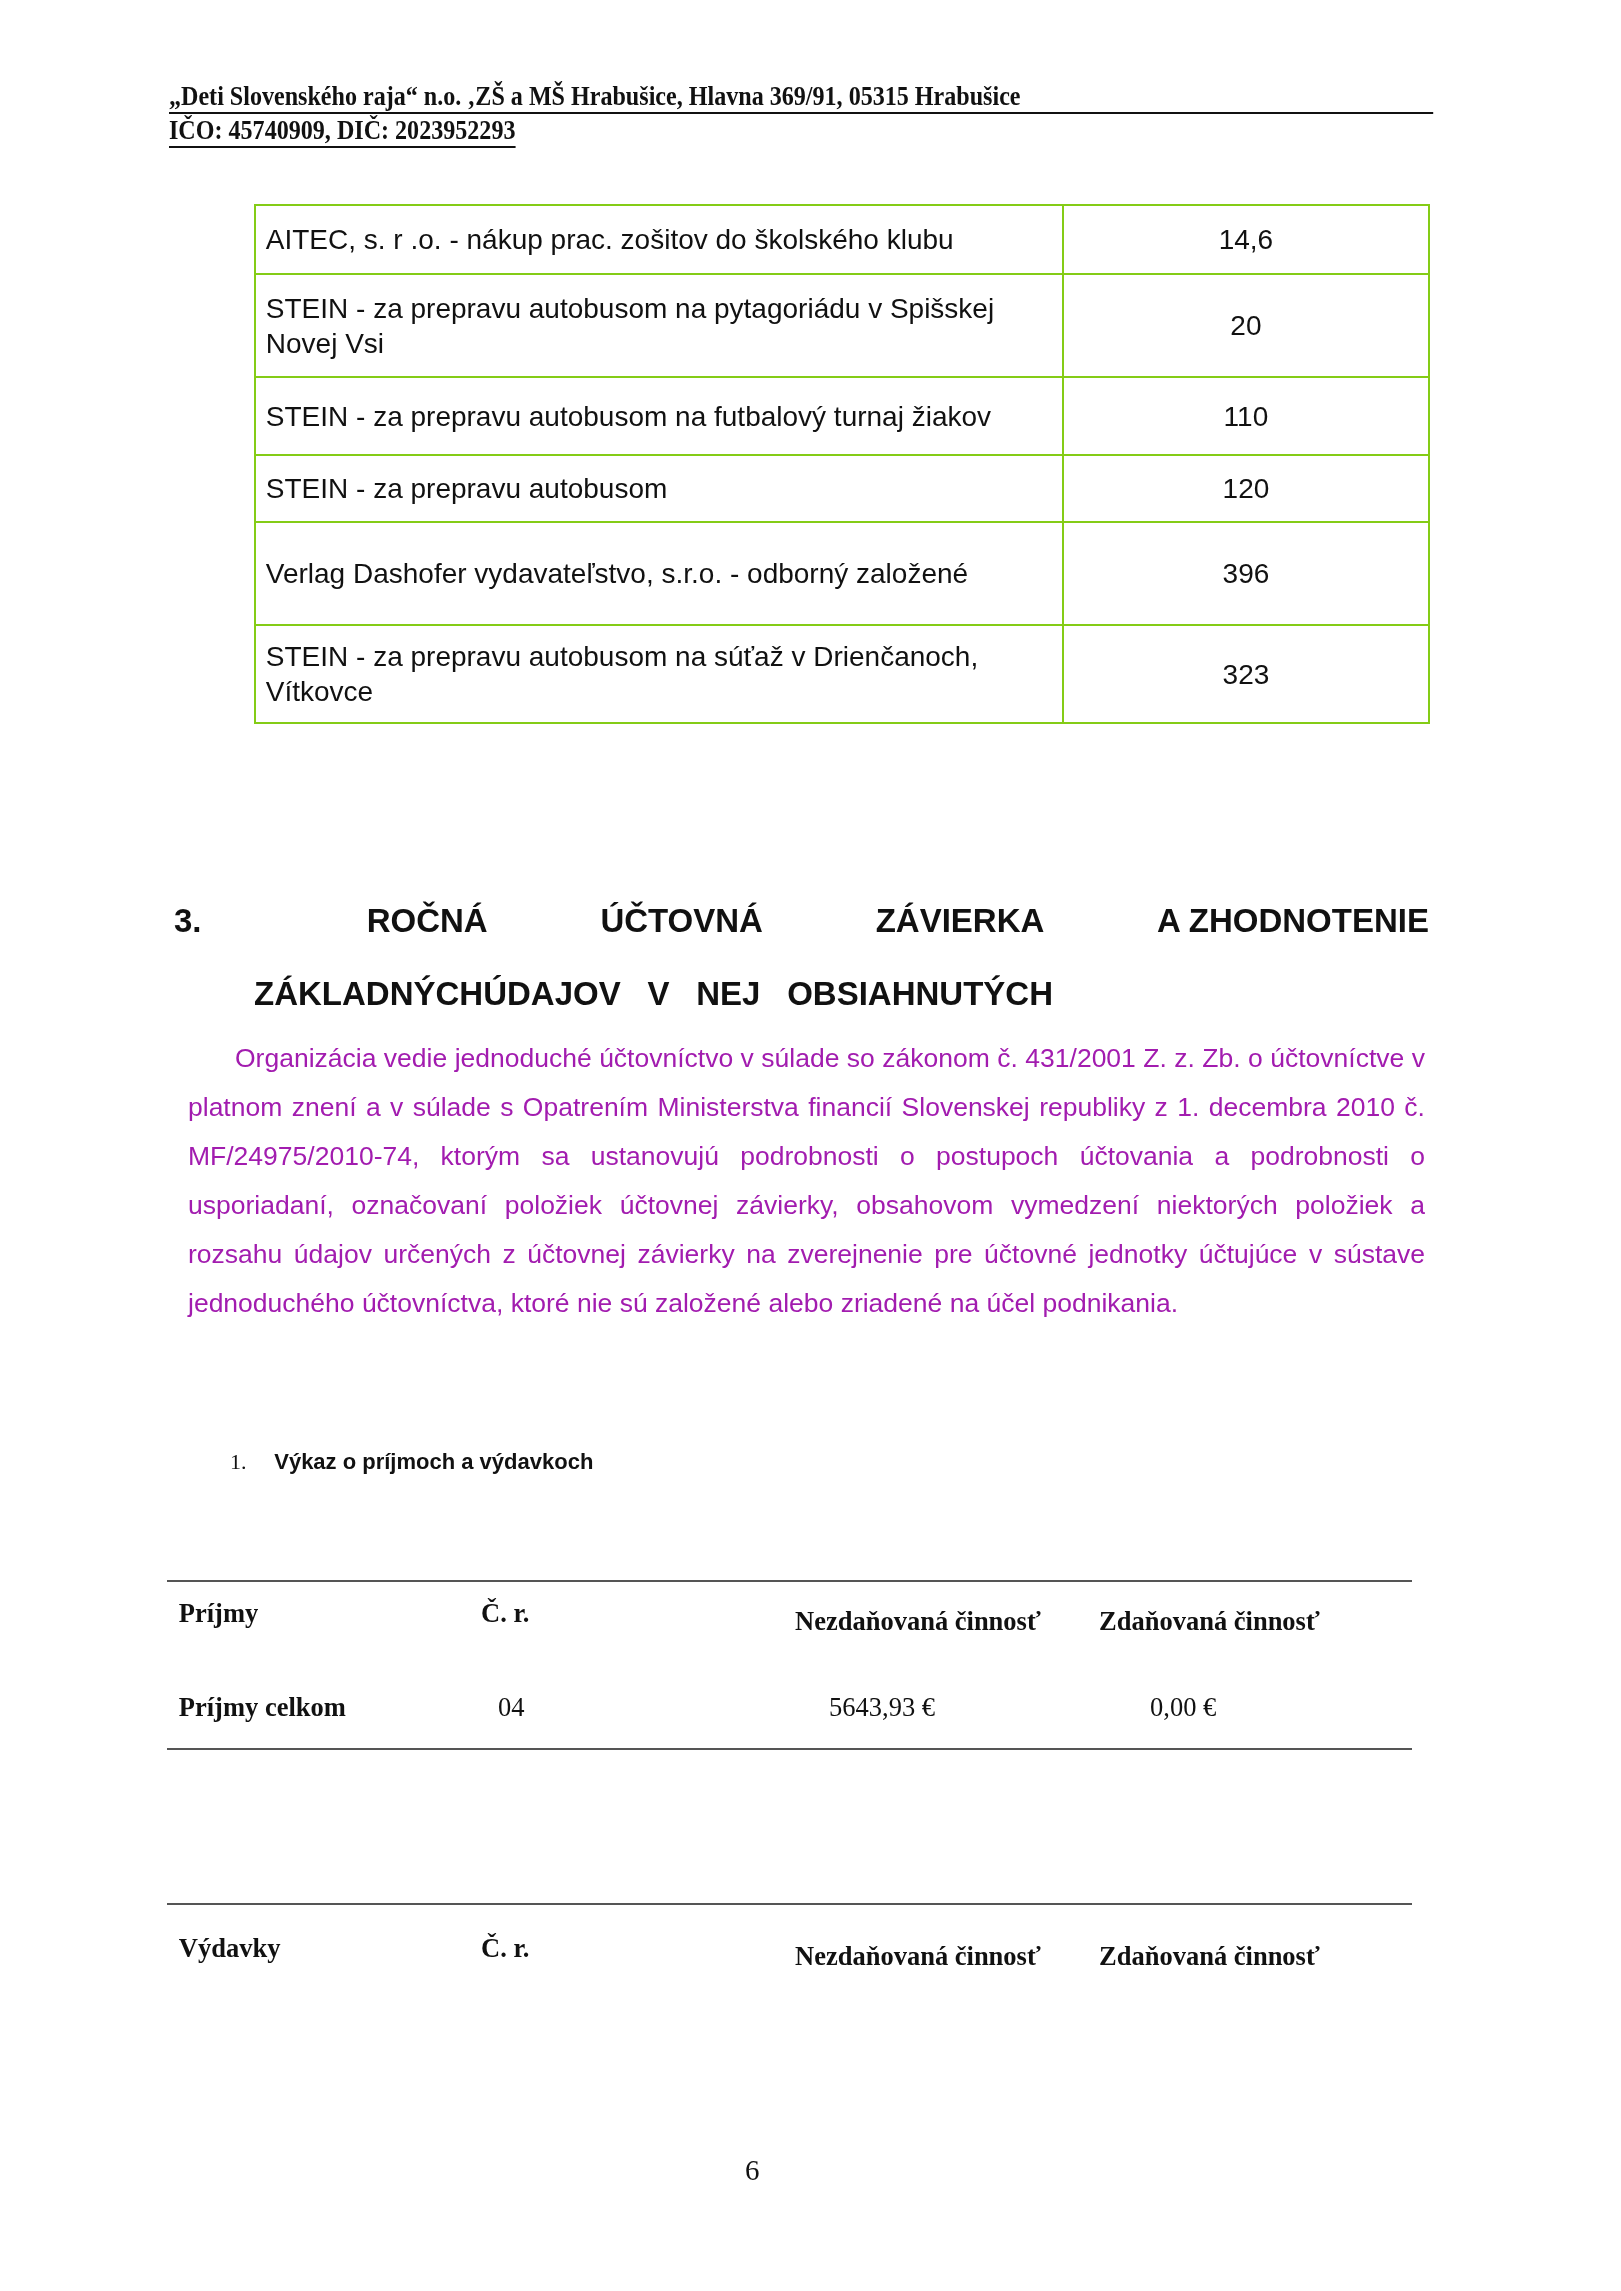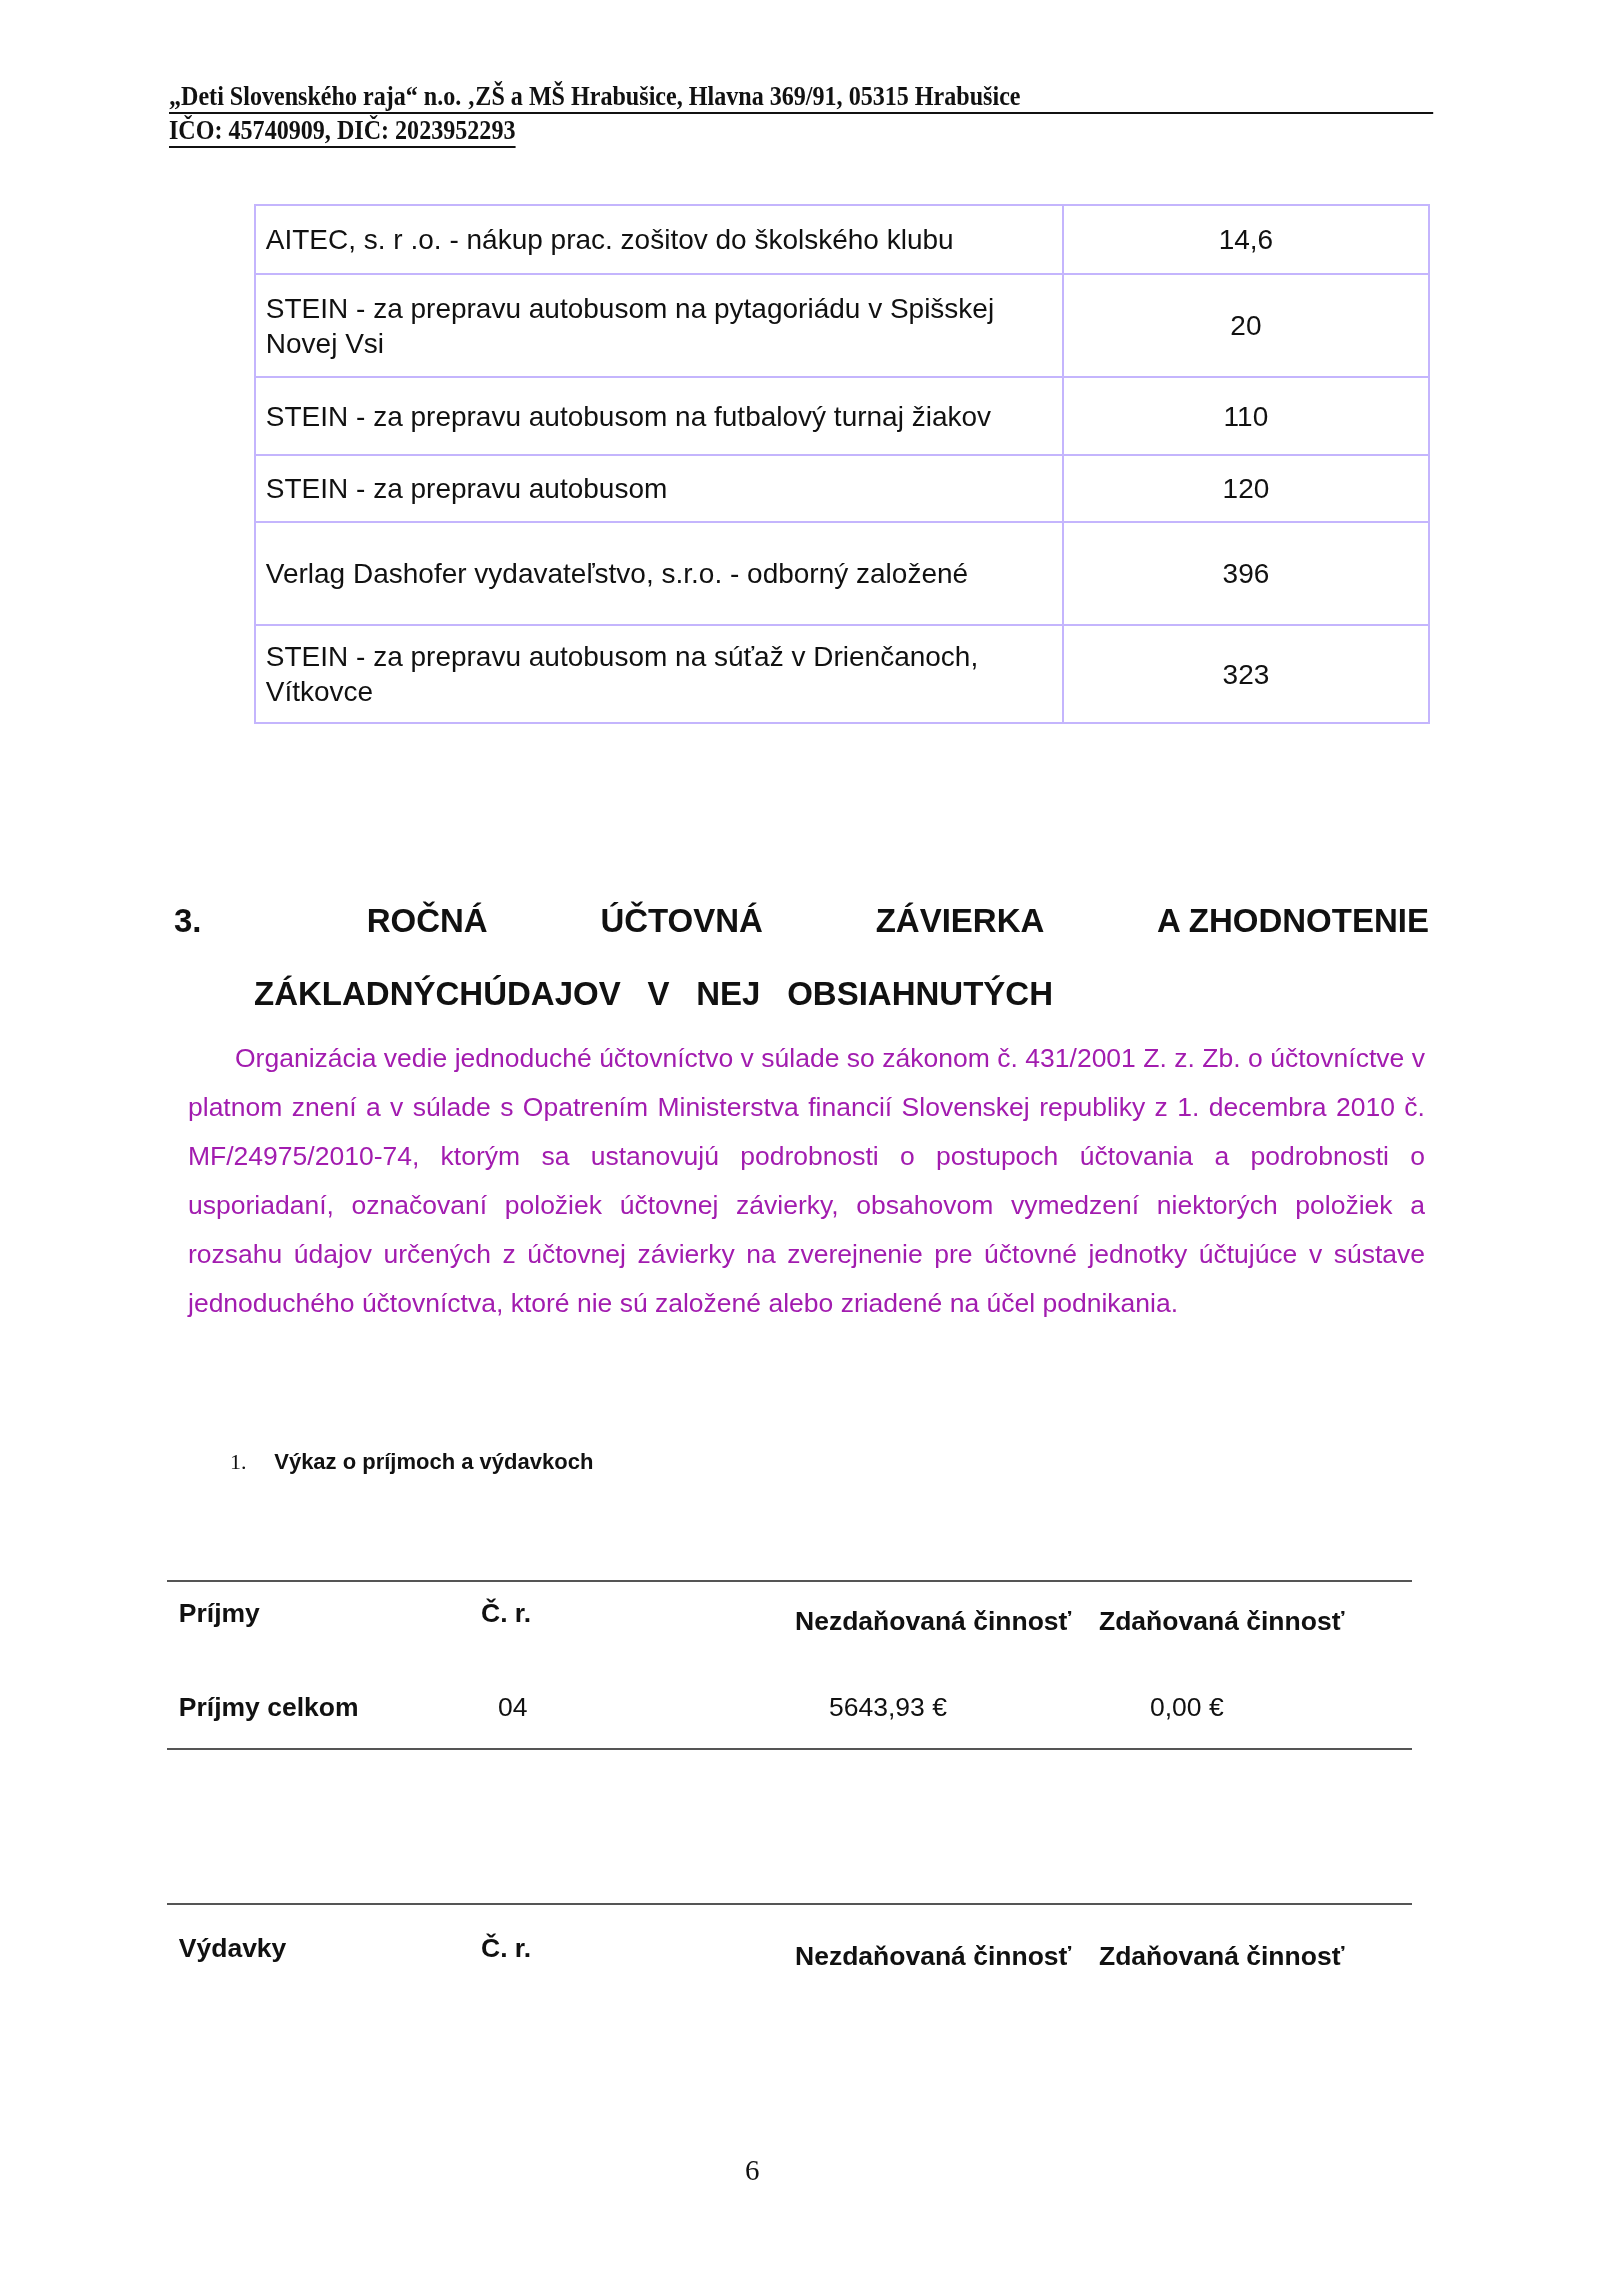--- a/index.html
+++ b/index.html
@@ -1,33 +1,33 @@
 <!DOCTYPE html>
 <html><head>
 <meta charset="utf-8">
 <style>
   html, body { margin: 0; padding: 0; background: #ffffff; }
   body { width: 1621px; height: 2292px; position: relative; overflow: hidden; color: #111; }
   .header { position: absolute; left: 169px; top: 80px; font-family: "Liberation Serif", serif; font-weight: bold; font-size: 28px; line-height: 32px; color: #111; }
   .header .line { display: inline-block; border-bottom: 2.9px solid #111; padding-bottom: 0; transform: scaleX(0.86); transform-origin: left; white-space: nowrap; }
   .header .line1 { width: 1470px; }
   .cost-table { position: absolute; left: 254px; top: 204px; width: 1176px; border-collapse: collapse; font-family: "Liberation Sans", sans-serif; font-size: 28px; color: #111; }
-  .cost-table td { border: 2px solid #c4b5fd; vertical-align: middle; padding: 3.9px 9.8px; line-height: 35px; }
+  .cost-table td { border: 2px solid #84cc16; vertical-align: middle; padding: 3.9px 9.8px; line-height: 35px; }
   .cost-table td.desc { width: 804px; }
   .cost-table td.amt { text-align: center; width: 353px; }
   .section-title { position: absolute; left: 174px; top: 902px; font-family: "Liberation Sans", sans-serif; font-weight: bold; font-size: 33px; color: #111; width: 1255px; }
   .section-title .row1 { display: flex; justify-content: space-between; }
   .section-title .row1 .num { width: 80px; }
   .section-title .row2 { margin-top: 35px; padding-left: 80px; word-spacing: 17.6px; }
   .paragraph { position: absolute; left: 188px; top: 1034px; width: 1237px; font-family: "Liberation Sans", sans-serif; font-size: 26.5px; line-height: 49px; text-align: justify; color: #a21caf; }
   .paragraph .indent { padding-left: 47px; }
   .subsection { position: absolute; left: 230px; top: 1449px; font-family: "Liberation Sans", sans-serif; font-size: 22px; color: #111; }
   .subsection .n { font-family: "Liberation Serif", serif; font-weight: normal; margin-right: 21.6px; }
   .subsection .t { font-weight: bold; }
-  .fin-table { position: absolute; left: 167px; width: 1245px; font-family: Liberation Sans, sans-serif; font-size: 26.5px; color: #111; }
+  .fin-table { position: absolute; left: 167px; width: 1245px; font-family: Liberation Serif, serif; font-size: 26.5px; color: #111; }
   .fin-table .rule { height: 2px; background: #555; }
   .fin-table .hdr, .fin-table .data { display: grid; grid-template-columns: 314px 314px 304px 314px; }
   .fin-table .hdr > div { font-weight: bold; line-height: 51px; }
   .fin-table .hdr .c1 { padding-left: 11.8px; }
   .fin-table .data > div { line-height: 39px; }
   .fin-table .data .c1 { font-weight: bold; padding-left: 11.8px; }
   .income { top: 1580px; }
   .expense { top: 1903px; }
   .page-number { position: absolute; left: 745px; top: 2154px; font-family: "Liberation Serif", serif; font-size: 29px; color: #111; }
 </style>

